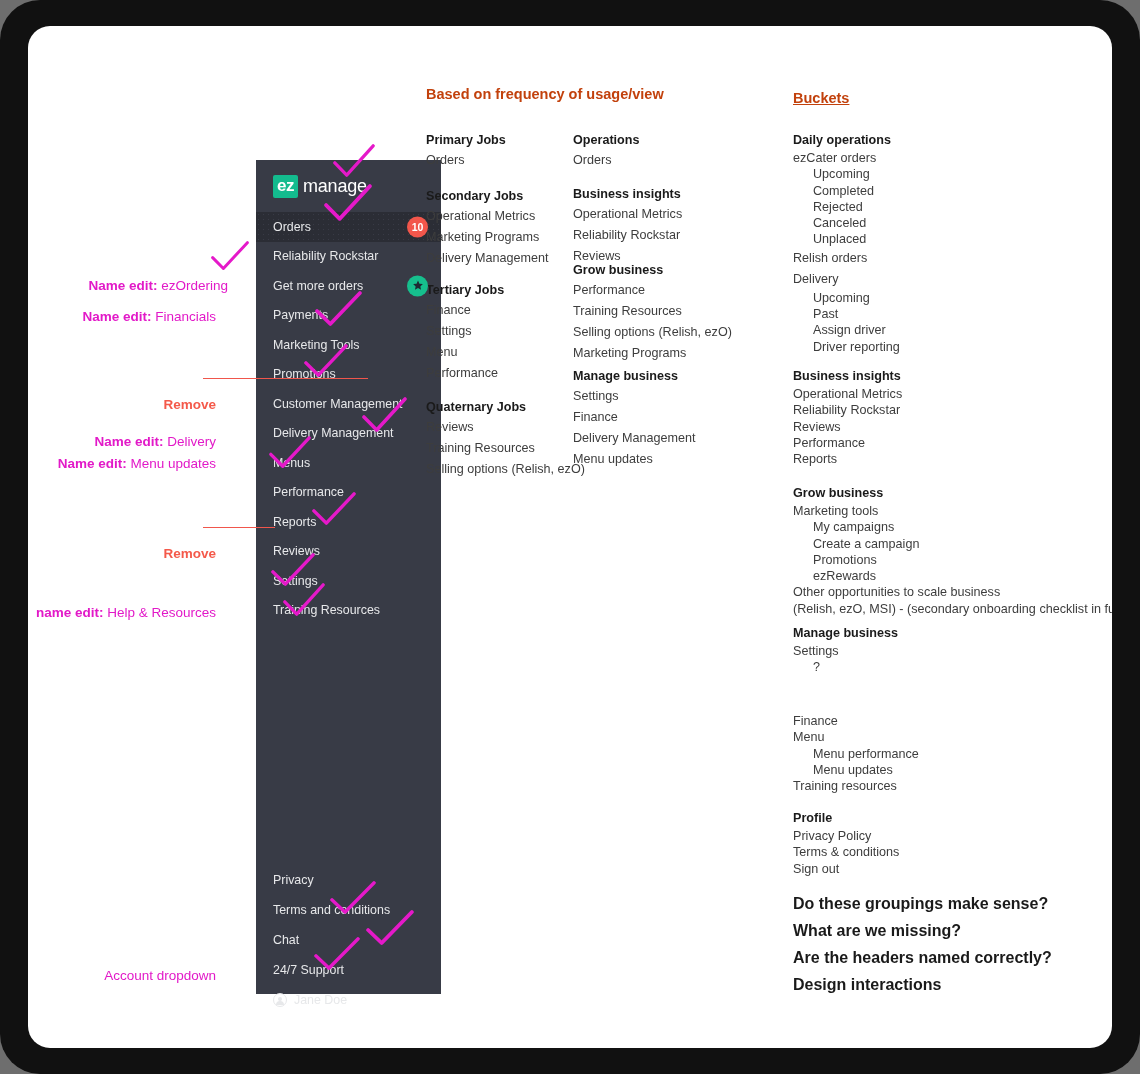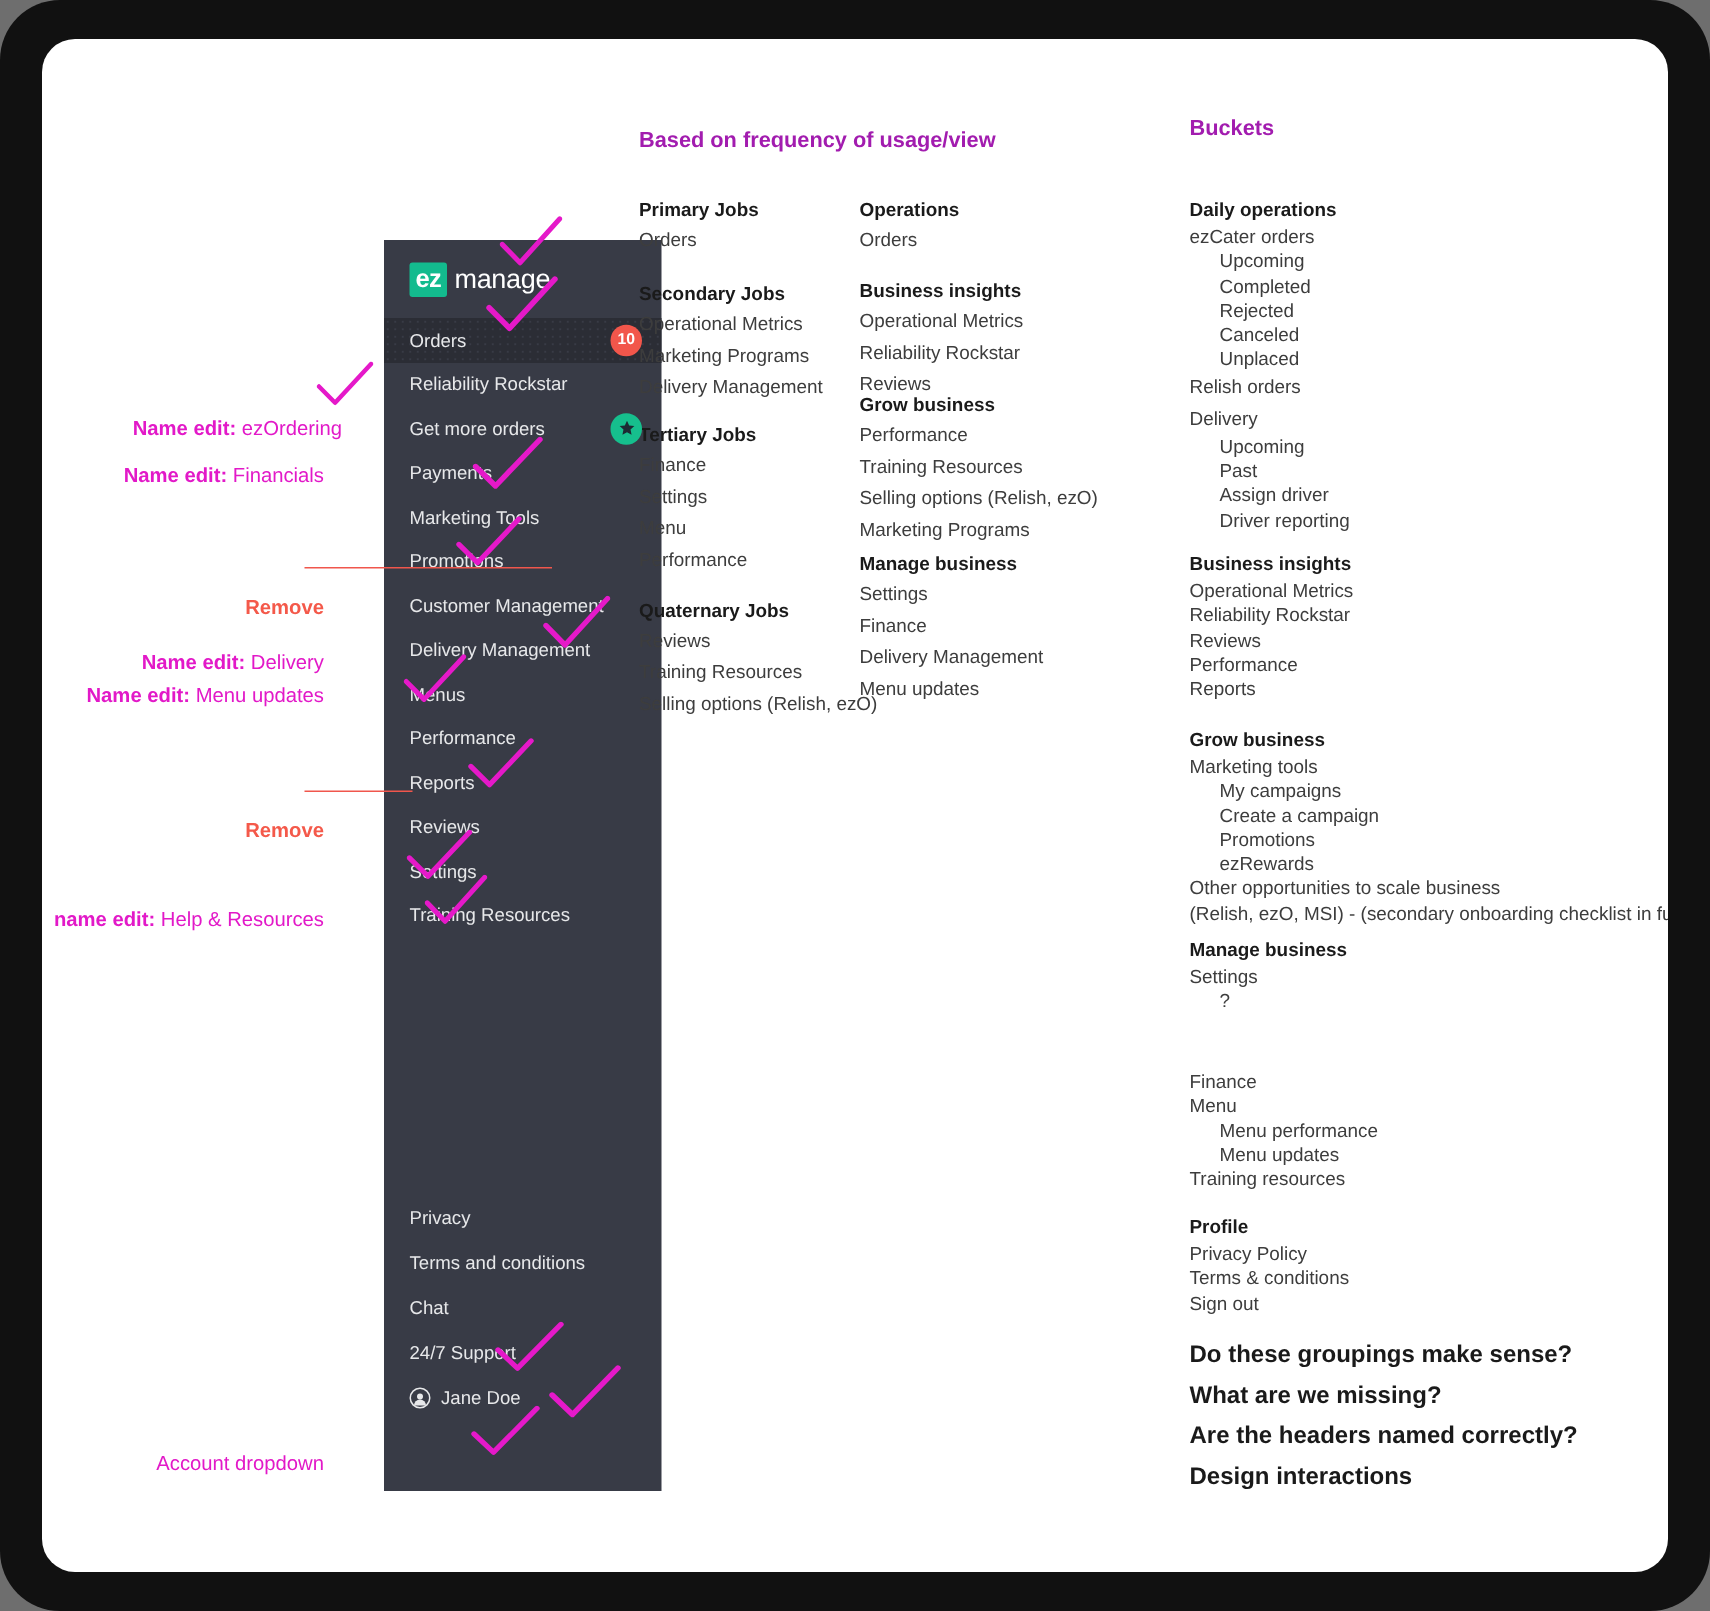--- a/index.html
+++ b/index.html
@@ -35,21 +35,21 @@
   .avatar-icon::after{content:"";position:absolute;left:50%;bottom:1.1px;transform:translateX(-50%);width:8px;height:4.2px;border-radius:4px 4px 0 0;background:#e7e8ea;}
   .sb-user{display:flex;align-items:flex-start;}
 
   
   .strike{position:absolute;height:0;border-top:1.6px solid #f0564c;z-index:5;}
 
   
   .check{position:absolute;z-index:6;pointer-events:none;}
 
   
-  .col-title{position:absolute;font-size:14.5px;font-weight:bold;color:#a21caf;white-space:nowrap;}
+  .col-title{position:absolute;font-size:14.5px;font-weight:bold;color:#c2410c;white-space:nowrap;}
   .grp{position:absolute;}
   .grp h4{margin:0 0 3px 0;font-size:12.6px;font-weight:bold;color:#1a1a1a;white-space:nowrap;}
   .grp .row{font-size:12.6px;color:#3d3d3d;line-height:16.3px;white-space:nowrap;}
   .grp .row.sp{line-height:21px;}
   .grp .row.ind{padding-left:20px;}
   .q{position:absolute;font-size:16px;font-weight:bold;color:#1a1a1a;white-space:nowrap;}
 </style>
 </head>
 <body>
 
@@ -115,21 +115,21 @@
           <div class="sb-item">
             <span class="lbl">Reviews</span>
           </div>
           <div class="sb-item">
             <span class="lbl">Settings</span>
           </div>
           <div class="sb-item">
             <span class="lbl">Training Resources</span>
           </div>
         </div>
-    <div id="sb-footer" style="position:absolute;left:0;right:0;top:637px;">
+    <div id="sb-footer" style="position:absolute;left:0;right:0;top:705px;">
           <div class="sb-item" style="height: 30px;">
             <span class="lbl">Privacy</span>
           </div>
           <div class="sb-item" style="height: 30px;">
             <span class="lbl">Terms and conditions</span>
           </div>
           <div class="sb-item" style="height: 30px;">
             <span class="lbl">Chat</span>
           </div>
           <div class="sb-item" style="height: 30px;">
@@ -237,21 +237,21 @@
         </div>
         <div class="grp" style="left: 545px; top: 343px;">
           <h4>Manage business</h4>
           <div class="row sp">Settings</div>
           <div class="row sp">Finance</div>
           <div class="row sp">Delivery Management</div>
           <div class="row sp">Menu updates</div>
         </div>
       </div>
 
-  <div class="col-title" style="left:765px;top:52px;">Buckets</div>
+  <div class="col-title" style="left:765px;top:64px;text-decoration:underline;">Buckets</div>
   <div id="buckets">
         <div class="grp" style="left: 765px; top: 107px;">
           <h4>Daily operations</h4>
           <div class="row">ezCater orders</div>
           <div class="row ind">Upcoming</div>
           <div class="row ind">Completed</div>
           <div class="row ind">Rejected</div>
           <div class="row ind">Canceled</div>
           <div class="row ind">Unplaced</div>
           <div class="row sp">Relish orders</div>

